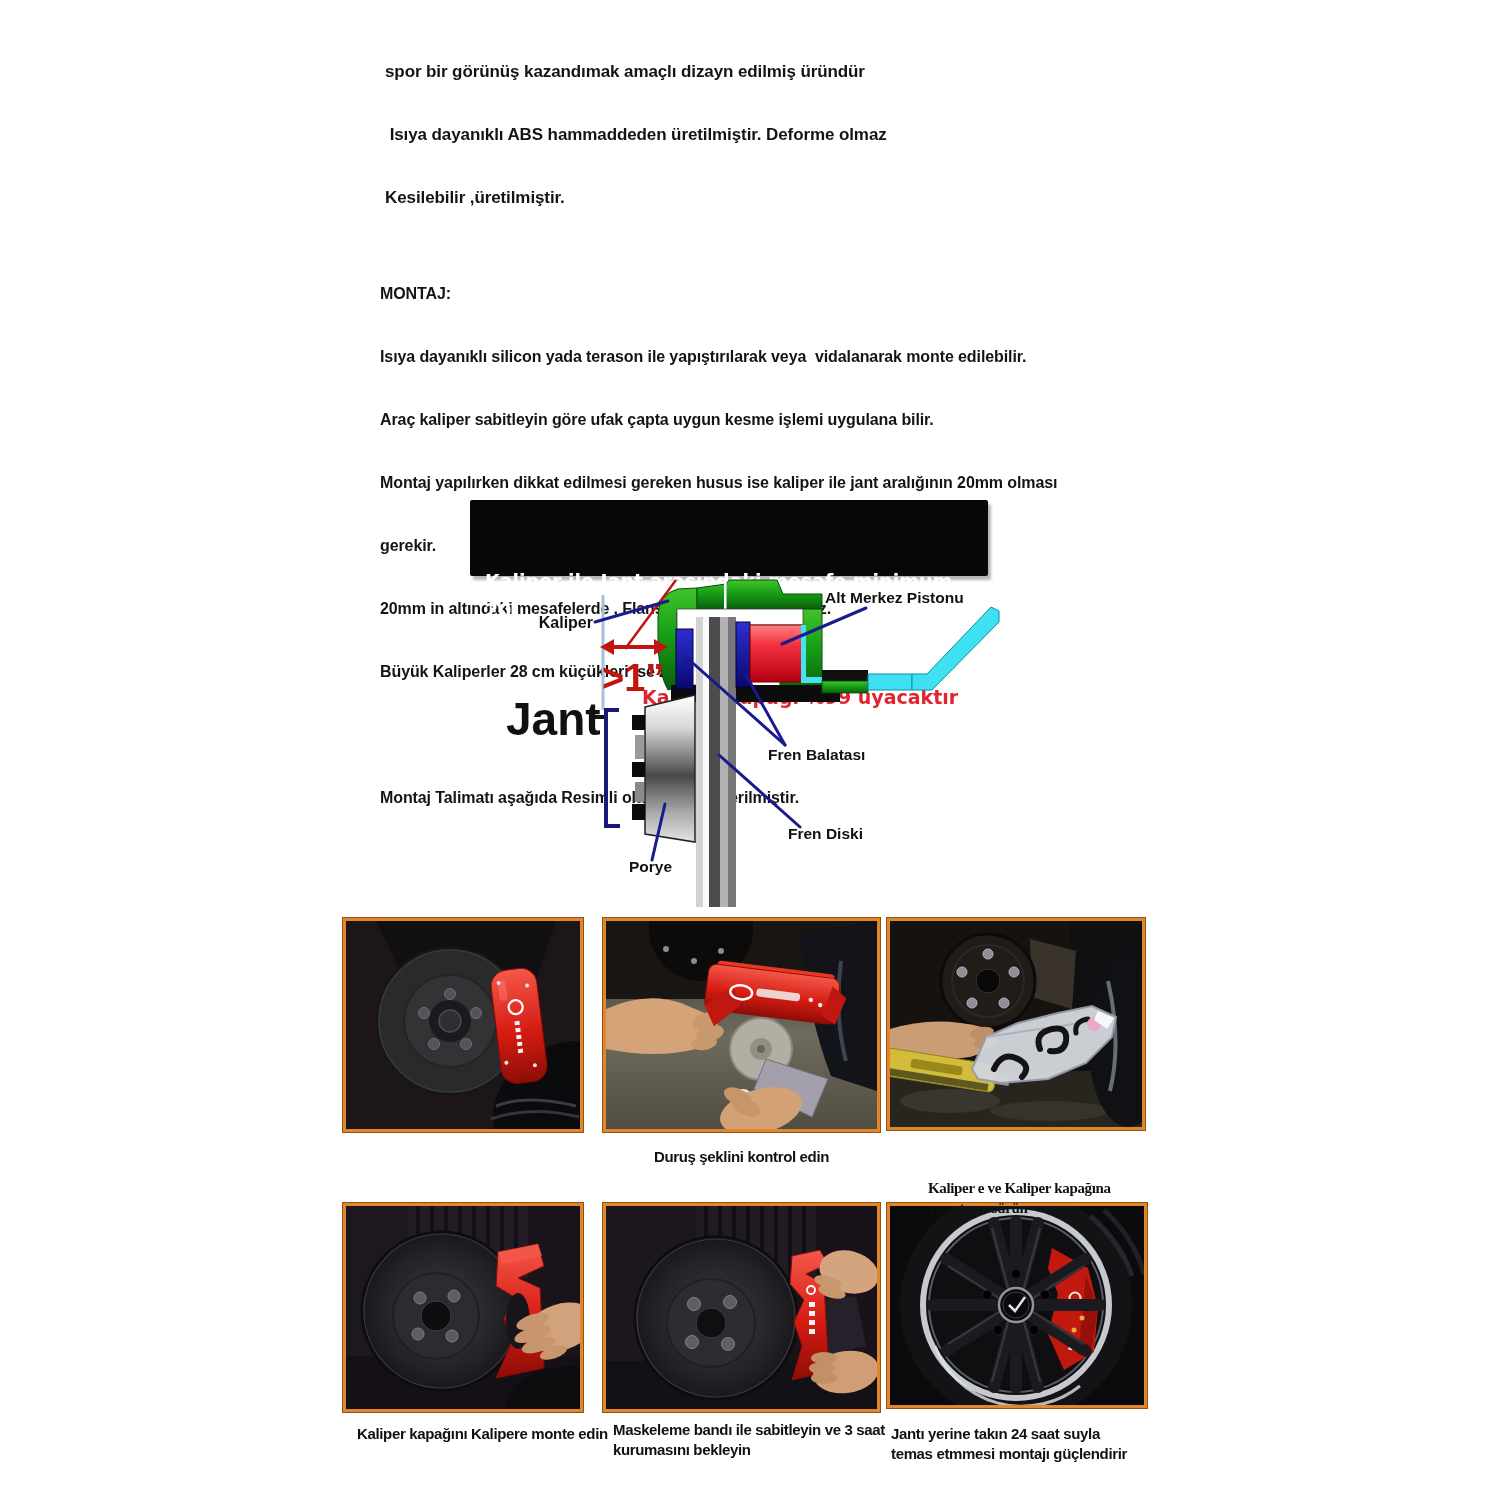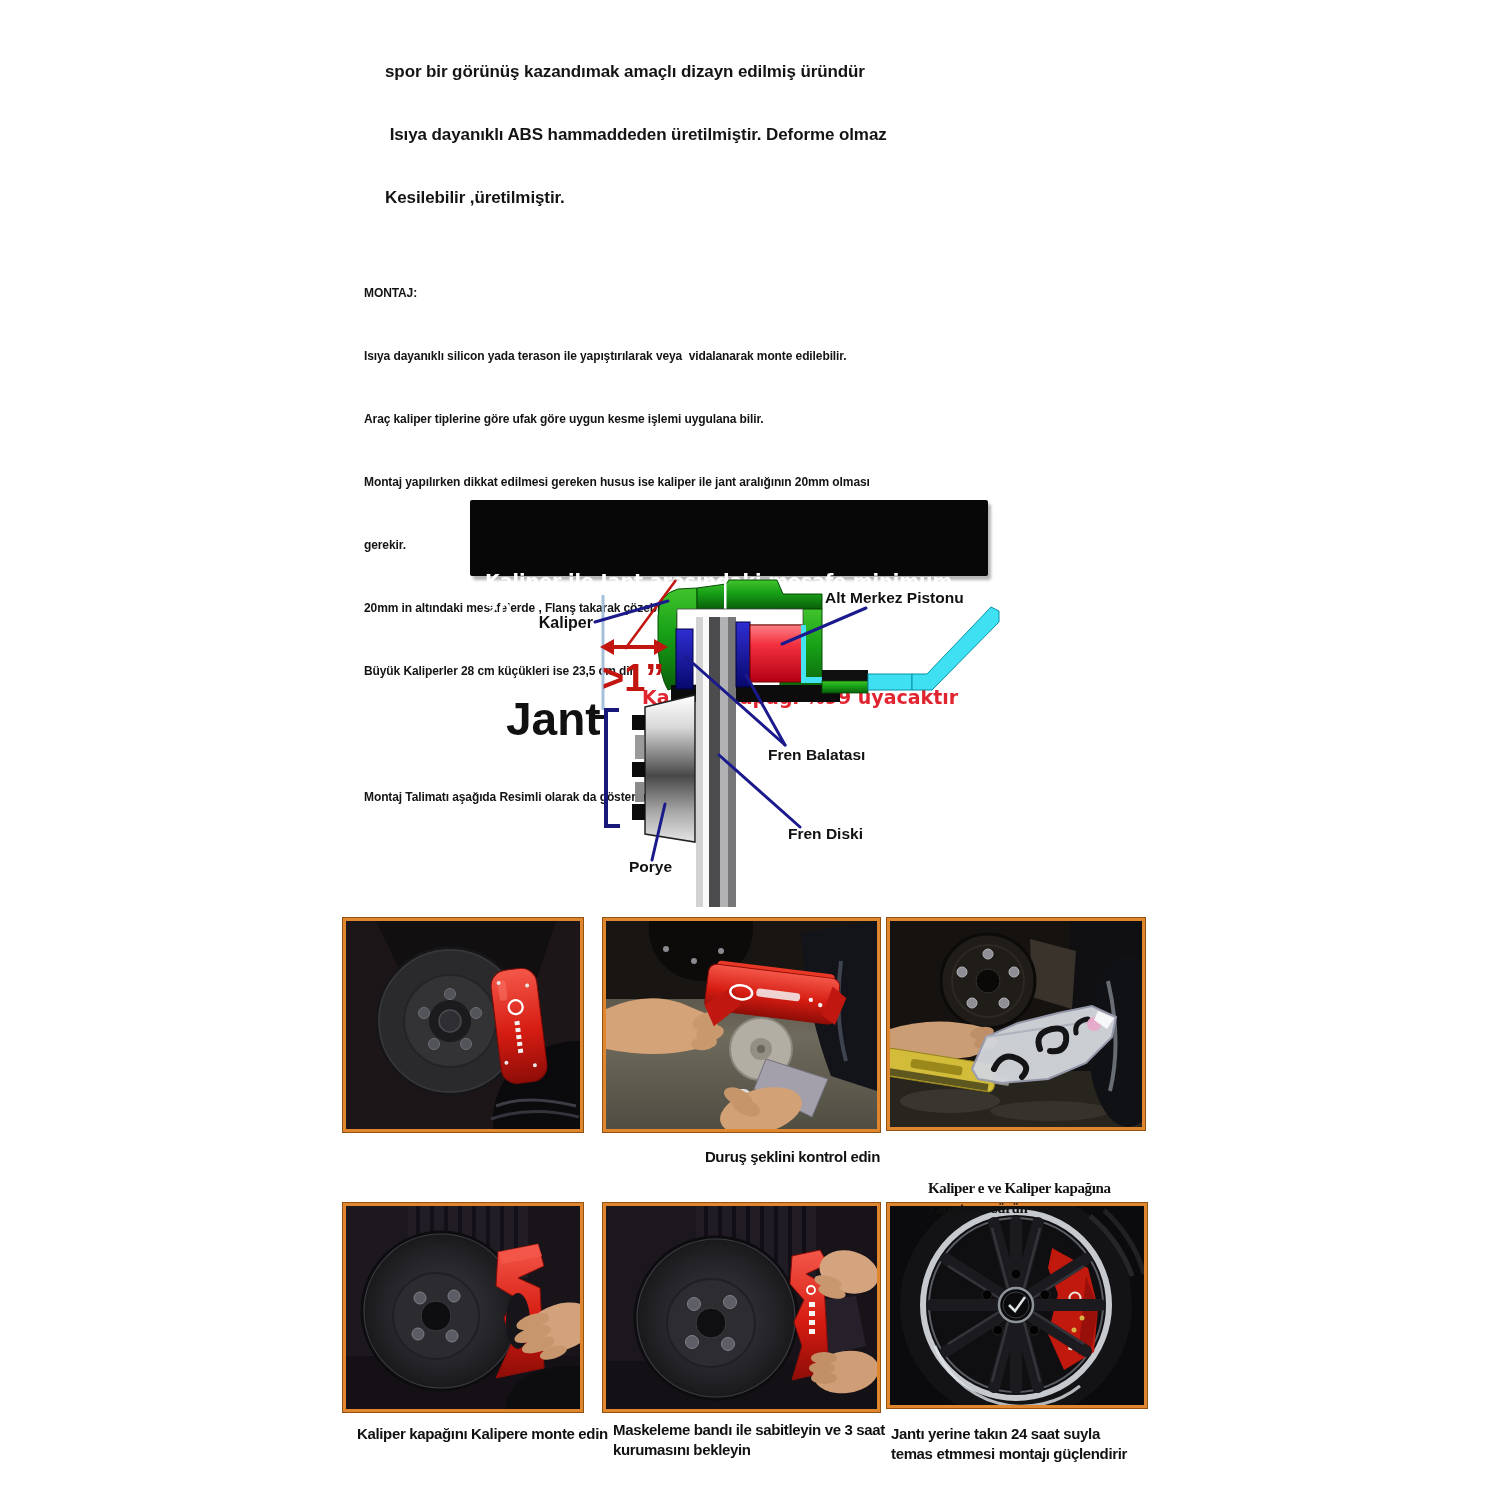--- a/index.html
+++ b/index.html
@@ -2,41 +2,41 @@
 <html><head>
 <meta charset="utf-8">
 <style>
   html,body{margin:0;padding:0;background:#ffffff;}
   .page{position:relative;width:1500px;height:1500px;background:#fff;overflow:hidden;
         font-family:"Liberation Sans",sans-serif;color:#141414;}
   .abs{position:absolute;}
   .tblock{font-weight:bold;white-space:pre-wrap;}
   .intro{left:385px;top:19px;font-size:17px;line-height:21px;letter-spacing:-0.1px;}
   .intro .tline{min-height:21px;}
-  .montaj{left:364px;top:241px;font-size:12px;line-height:21px;letter-spacing:-0.1px;}
+  .montaj{left:380px;top:241px;font-size:16px;line-height:21px;letter-spacing:-0.1px;}
   .montaj .tline{min-height:21px;}
   .banner{left:470px;top:500px;width:518px;height:76px;background:#070707;border-radius:2px;
           box-shadow:3px 4px 3px rgba(120,120,120,.55);
           font-family:"DejaVu Sans",sans-serif;font-weight:bold;font-size:19px;line-height:29px;
           color:#ffffff;padding:9px 0 0 15px;box-sizing:border-box;white-space:pre-wrap;}
   .banner .red{color:#e02430;margin-left:16px;}
   .diagram{left:480px;top:577px;width:520px;height:330px;}
   .photo{position:absolute;border:3px solid #e0862f;outline:1px solid #93520f;background:#111;
          box-sizing:content-box;}
   .photo svg{display:block;}
   .caption{position:absolute;font-weight:bold;font-size:15px;line-height:20px;
            letter-spacing:-0.35px;color:#111;}
   .p1{left:343px;top:918px;width:234px;height:208px;}
   .p2{left:603px;top:918px;width:271px;height:208px;}
   .p3{left:887px;top:918px;width:252px;height:206px;}
   .p4{left:343px;top:1203px;width:234px;height:203px;}
   .p5{left:603px;top:1203px;width:271px;height:203px;}
   .p6{left:887px;top:1203px;width:254px;height:199px;}
   .c1{left:355px;top:1142px;width:262px;}
-  .c2{left:603px;top:1147px;width:277px;text-align:right;}
+  .c2{left:603px;top:1147px;width:277px;text-align:center;}
   .c3{left:928px;top:1178px;width:225px;font-family:Liberation Serif, serif;}
   .c4{left:357px;top:1424px;width:262px;}
   .c5{left:613px;top:1420px;width:275px;}
   .c6{left:891px;top:1424px;width:250px;}
   svg text{font-family:"Liberation Sans",sans-serif;}
 </style>
 </head>
 <body>
 
 <svg width="0" height="0" style="position:absolute" aria-hidden="true">
@@ -85,21 +85,21 @@
   <div class="abs tblock intro">
     <div class="tline">spor bir görünüş kazandımak amaçlı dizayn edilmiş üründür</div>
     <div class="tline"> Isıya dayanıklı ABS hammaddeden üretilmiştir. Deforme olmaz</div>
     <div class="tline">Kesilebilir ,üretilmiştir.</div>
     <div class="tline"></div>
   </div>
 
   <div class="abs tblock montaj">
     <div class="tline">MONTAJ:</div>
     <div class="tline">Isıya dayanıklı silicon yada terason ile yapıştırılarak veya  vidalanarak monte edilebilir.</div>
-    <div class="tline">Araç kaliper tiplerine göre ufak göre uygun kesme işlemi uygulana bilir.</div>
+    <div class="tline">Araç kaliper sabitleyin göre ufak çapta uygun kesme işlemi uygulana bilir.</div>
     <div class="tline">Montaj yapılırken dikkat edilmesi gereken husus ise kaliper ile jant aralığının 20mm olması</div>
     <div class="tline">gerekir.</div>
     <div class="tline">20mm in altındaki mesafelerde , Flanş takarak çözebilirsiniz.</div>
     <div class="tline">Büyük Kaliperler 28 cm küçükleri ise 23,5 cm dir.</div>
     <div class="tline"></div>
     <div class="tline">Montaj Talimatı aşağıda Resimli olarak da gösterilmiştir.</div>
   </div>
 
   <div class="abs banner">
     <div>Kaliper ile Jant arasındaki mesafe minimum  20</div>

